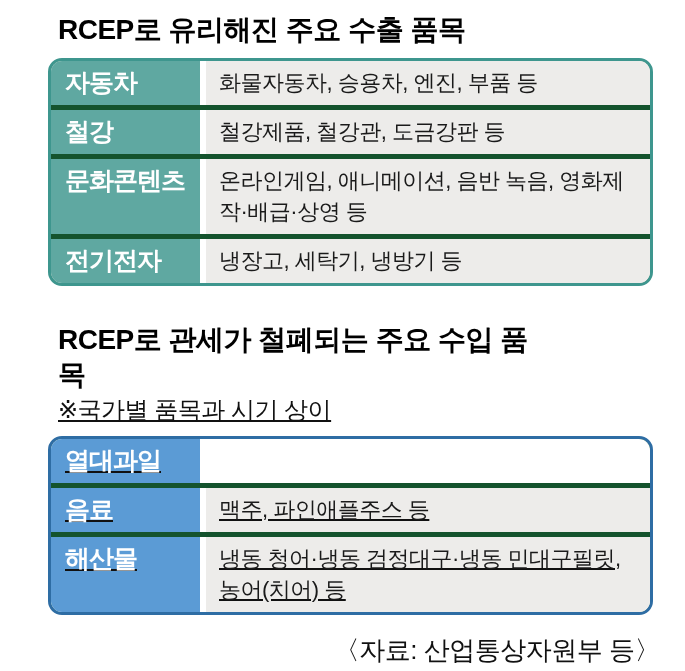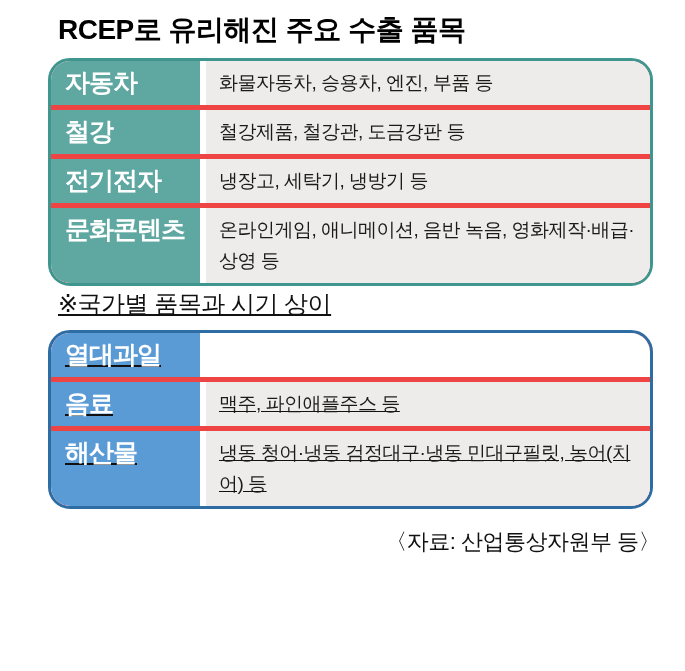--- a/index.html
+++ b/index.html
@@ -32,23 +32,23 @@
     font-weight: 400;
     color: #111111;
     letter-spacing: -0.5px;
     margin: 4px 0 0 10px;
     line-height: 1.2;
     text-decoration: underline;
   }
   .infotable {
     width: 605px;
     box-sizing: border-box;
-    border-radius: 22px;
+    border-radius: 14px;
     overflow: hidden;
-    background: #ef4444;
+    background: #14532d;
     display: flex;
     flex-direction: column;
     gap: 5px;
     margin-top: 11px;
   }
   .infotable.export { border: 3px solid var(--export-border, #3E968E); }
   .infotable.import { border: 3px solid var(--import-border, #2E6DA4); text-decoration: underline; }
   .trow {
     display: flex;
     gap: 6px;
@@ -64,31 +64,31 @@
     letter-spacing: -1px;
     line-height: 31px;
   }
   .export .cat-cell { background: var(--export-accent, #5FA8A1); }
   .import .cat-cell { background: var(--import-accent, #5B9BD5); }
   .items-cell {
     flex: 1;
     box-sizing: border-box;
     background: var(--cell-bg, #EDECEA);
     padding: 6px 14px 7px 13px;
-    font-size: 19px;
+    font-size: 22px;
     font-weight: 400;
     color: #1a1a1a;
     letter-spacing: -0.5px;
     line-height: 31px;
   }
   .title-gap { margin-top: 36px; }
   .source-line {
     width: 612px;
     text-align: right;
-    font-size: 22px;
+    font-size: 26px;
     letter-spacing: -0.5px;
     color: #111111;
     margin-top: 18px;
   }
 </style>
 </head>
 <body>
 
 <div class="page">
 
@@ -97,29 +97,30 @@
   <div class="infotable export">
     <div class="trow">
       <div class="cat-cell">자동차</div>
       <div class="items-cell">화물자동차, 승용차, 엔진, 부품 등</div>
     </div>
     <div class="trow">
       <div class="cat-cell">철강</div>
       <div class="items-cell">철강제품, 철강관, 도금강판 등</div>
     </div>
     <div class="trow">
+      <div class="cat-cell">문화콘텐츠</div>
+      <div class="items-cell">온라인게임, 애니메이션, 음반 녹음, 영화제작·배급·상영 등</div>
+    </div>
+    <div class="trow">
       <div class="cat-cell">전기전자</div>
       <div class="items-cell">냉장고, 세탁기, 냉방기 등</div>
     </div>
-    <div class="trow">
-      <div class="cat-cell">문화콘텐츠</div>
-      <div class="items-cell">온라인게임, 애니메이션, 음반 녹음, 영화제작·배급·상영 등</div>
-    </div>
   </div>
 
+  <h1 class="section-title title-gap">RCEP로 관세가 철폐되는 주요 수입 품목</h1>
 
   <div class="section-note">※국가별 품목과 시기 상이</div>
 
   <div class="infotable import">
     <div class="trow">
       <div class="cat-cell">열대과일</div>
     </div>
     <div class="trow">
       <div class="cat-cell">음료</div>
       <div class="items-cell">맥주, 파인애플주스 등</div>

